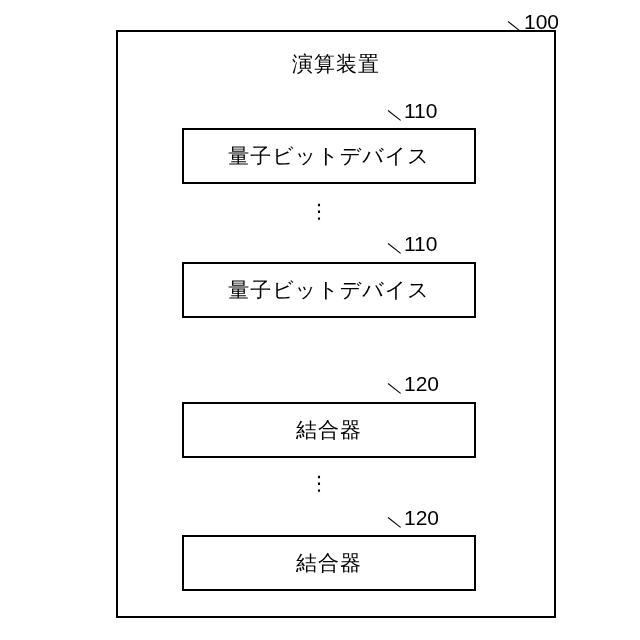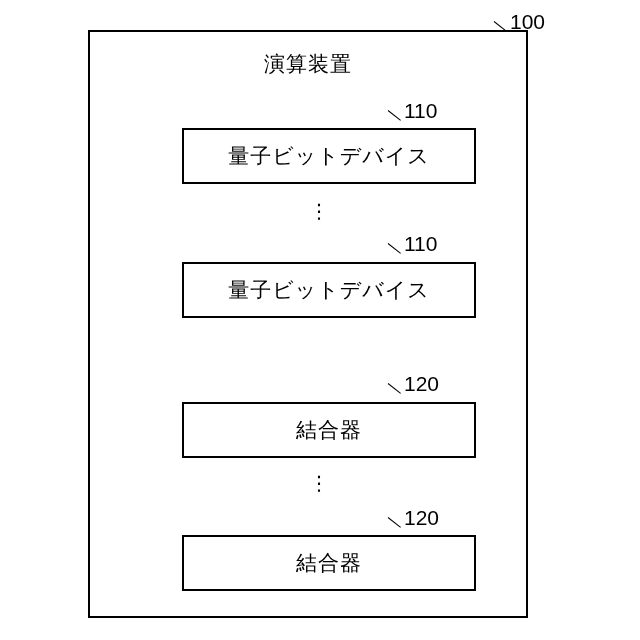--- a/index.html
+++ b/index.html
@@ -16,21 +16,21 @@
   }
   #figure {
     position: relative;
     width: 640px;
     height: 640px;
   }
 
   
   .outer-box {
     position: absolute;
-    left: 88px;
+    left: 116px;
     top: 30px;
     width: 440px;
     height: 588px;
     border: 2px solid #000000;
     box-sizing: border-box;
     background: #ffffff;
   }
 
   .outer-title {
     position: absolute;
@@ -96,21 +96,21 @@
     content: "";
     position: absolute;
     left: 0;
     top: 0;
     width: 16px;
     height: 1px;
     background: #000;
     transform: rotate(38deg);
     transform-origin: left center;
   }
-  .ref-100 { left: 510px; top: 10px; }
+  .ref-100 { left: 524px; top: 10px; }
   .ref-110a { left: 404px; top: 99px; }
   .ref-110b { left: 404px; top: 232px; }
   .ref-120a { left: 404px; top: 372px; }
   .ref-120b { left: 404px; top: 506px; }
 </style>
 </head>
 <body>
 
 <div id="figure">
 

